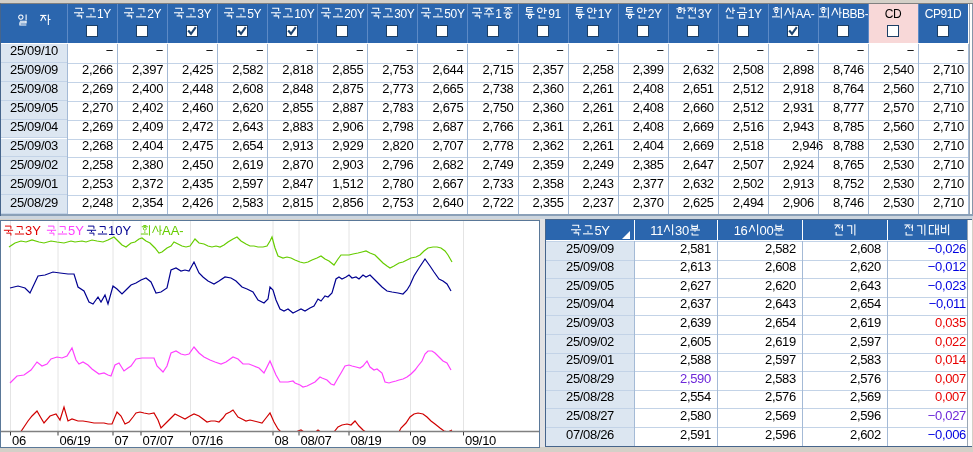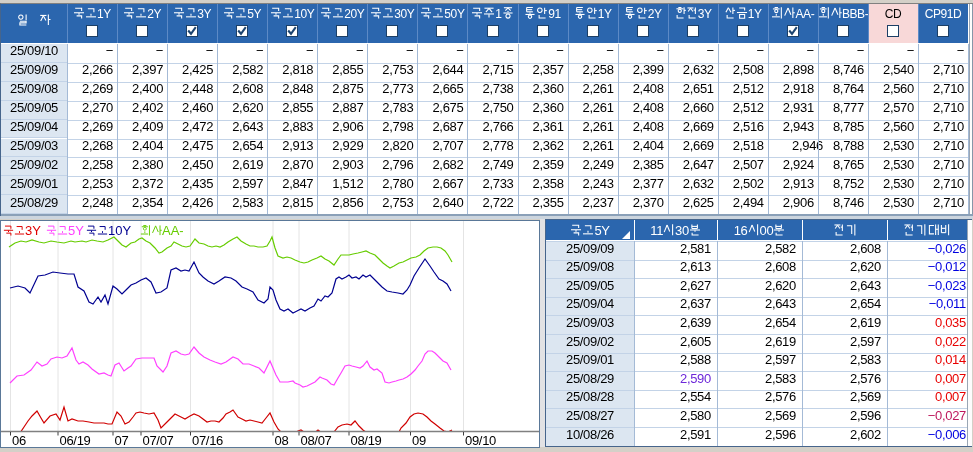--- a/index.html
+++ b/index.html
@@ -715,24 +715,24 @@
 <div class="cell num" style="left:88.00px;top:169.30px;width:83.00px;color:#000;padding-right:6px">2,554</div>
 <div class="cell num" style="left:171.00px;top:169.30px;width:85.00px;color:#000;padding-right:6px">2,576</div>
 <div class="cell num" style="left:256.00px;top:169.30px;width:85.00px;color:#000;padding-right:6px">2,569</div>
 <div class="cell num" style="left:341.00px;top:169.30px;width:80.00px;color:#e80000;padding-right:1px">0,007</div>
 <div class="abs" style="left:0;top:169.80px;width:421px;height:1px;background:#c3d3e7"></div>
 <div class="abs" style="left:0;top:188.40px;width:88px;height:18.60px;background:#dce6f1"></div>
 <div class="cell" style="left:0;top:187.90px;width:88px;text-align:center">25/08/27</div>
 <div class="cell num" style="left:88.00px;top:187.90px;width:83.00px;color:#000;padding-right:6px">2,580</div>
 <div class="cell num" style="left:171.00px;top:187.90px;width:85.00px;color:#000;padding-right:6px">2,569</div>
 <div class="cell num" style="left:256.00px;top:187.90px;width:85.00px;color:#000;padding-right:6px">2,596</div>
-<div class="cell num" style="left:341.00px;top:187.90px;width:80.00px;color:#be185d;padding-right:1px">−0,027</div>
+<div class="cell num" style="left:341.00px;top:187.90px;width:80.00px;color:#6d28d9;padding-right:1px">−0,027</div>
 <div class="abs" style="left:0;top:188.40px;width:421px;height:1px;background:#c3d3e7"></div>
 <div class="abs" style="left:0;top:207.00px;width:88px;height:18.60px;background:#dce6f1"></div>
-<div class="cell" style="left:0;top:206.50px;width:88px;text-align:center">10/08/26</div>
+<div class="cell" style="left:0;top:206.50px;width:88px;text-align:center">07/08/26</div>
 <div class="cell num" style="left:88.00px;top:206.50px;width:83.00px;color:#000;padding-right:6px">2,591</div>
 <div class="cell num" style="left:171.00px;top:206.50px;width:85.00px;color:#000;padding-right:6px">2,596</div>
 <div class="cell num" style="left:256.00px;top:206.50px;width:85.00px;color:#000;padding-right:6px">2,602</div>
 <div class="cell num" style="left:341.00px;top:206.50px;width:80.00px;color:#0000e0;padding-right:1px">−0,006</div>
 <div class="abs" style="left:0;top:207.00px;width:421px;height:1px;background:#c3d3e7"></div>
 <div class="abs" style="left:88px;top:21px;width:1px;height:204.60px;background:#a4bad6"></div>
 <div class="abs" style="left:171px;top:21px;width:1px;height:204.60px;background:#a4bad6"></div>
 <div class="abs" style="left:256px;top:21px;width:1px;height:204.60px;background:#a4bad6"></div>
 <div class="abs" style="left:341px;top:21px;width:1px;height:204.60px;background:#a4bad6"></div>
 <div class="abs" style="left:421px;top:0;width:5px;height:225.60px;background:#fdfdfd;border-left:1px solid #9aa6b4"></div>

